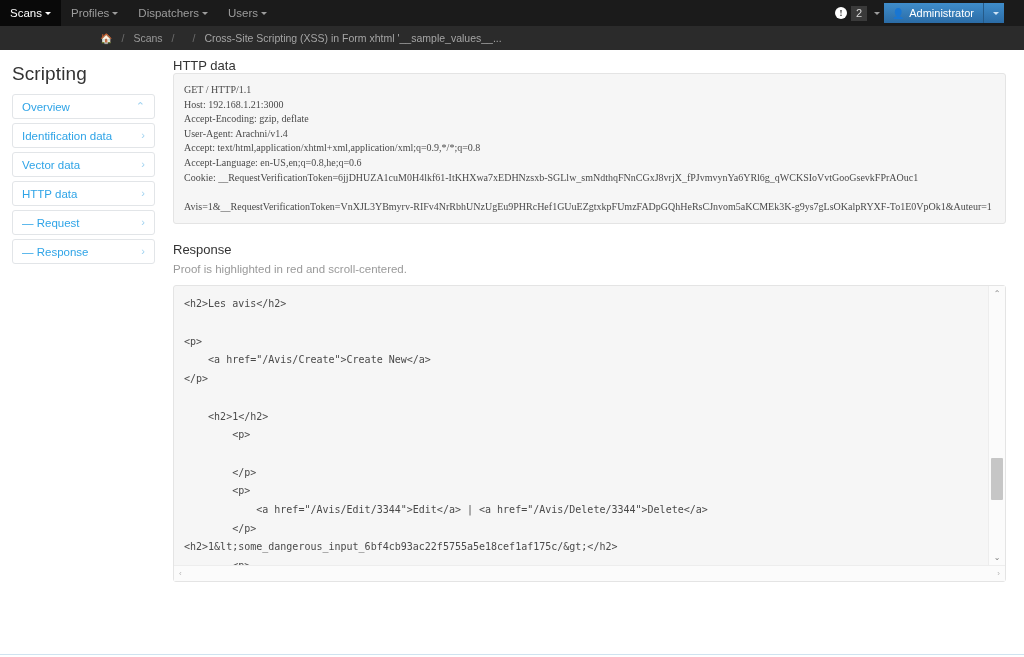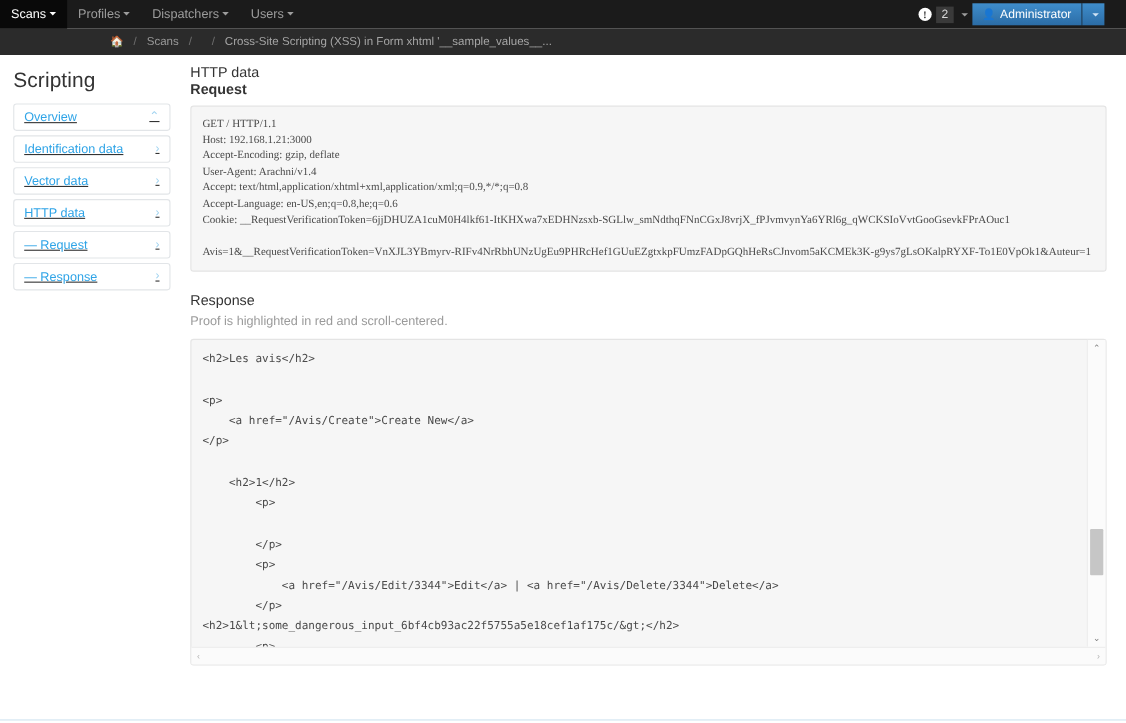--- a/index.html
+++ b/index.html
@@ -145,21 +145,21 @@
     padding-left: 22px;
     list-style: disc;
   }
   .refs-list li { margin-bottom: 2px; line-height: 15px; }
   .refs-list a {
     color: #2fa4e7;
     text-decoration: none;
     font-size: 11.5px;
   }
 
-  .panel-group { margin-top: 2px; text-decoration: underline; }
+  .panel-group { margin-top: 2px; }
   .panel-head {
     border: 1px solid #e2e5e8;
     border-radius: 3px;
     background: #ffffff;
     height: 25px;
     margin-bottom: 4px;
     display: flex;
     align-items: center;
     justify-content: space-between;
     padding: 0 9px;
@@ -344,21 +344,20 @@
       <div class="panel-head">
         <span class="panel-label">— Response</span>
         <span class="chev">›</span>
       </div>
     </div>
   </div>
 
   <div class="main">
     <div class="sec-title">HTTP data</div>
 
-    <div class="sub-title" style="font-size:13px;font-weight:bold;margin:0 0 8px 0;">Request</div>
 
     <pre class="code">GET / HTTP/1.1
 Host: 192.168.1.21:3000
 Accept-Encoding: gzip, deflate
 User-Agent: Arachni/v1.4
 Accept: text/html,application/xhtml+xml,application/xml;q=0.9,*/*;q=0.8
 Accept-Language: en-US,en;q=0.8,he;q=0.6
 Cookie: __RequestVerificationToken=6jjDHUZA1cuM0H4lkf61-ItKHXwa7xEDHNzsxb-SGLlw_smNdthqFNnCGxJ8vrjX_fPJvmvynYa6YRl6g_qWCKSIoVvtGooGsevkFPrAOuc1
 
 Avis=1&amp;__RequestVerificationToken=VnXJL3YBmyrv-RIFv4NrRbhUNzUgEu9PHRcHef1GUuEZgtxkpFUmzFADpGQhHeRsCJnvom5aKCMEk3K-g9ys7gLsOKalpRYXF-To1E0VpOk1&amp;Auteur=1</pre>

